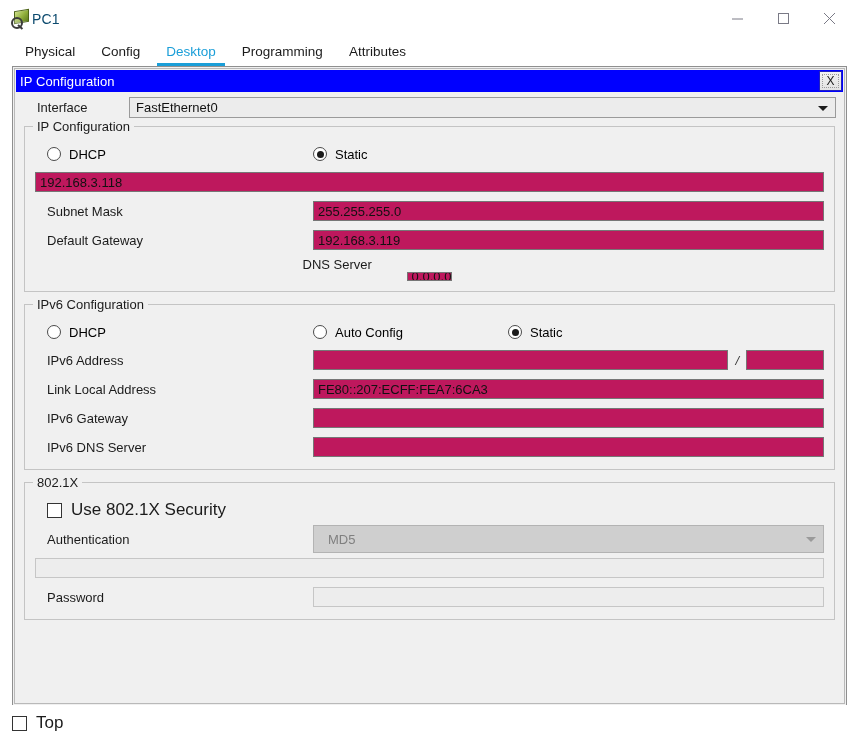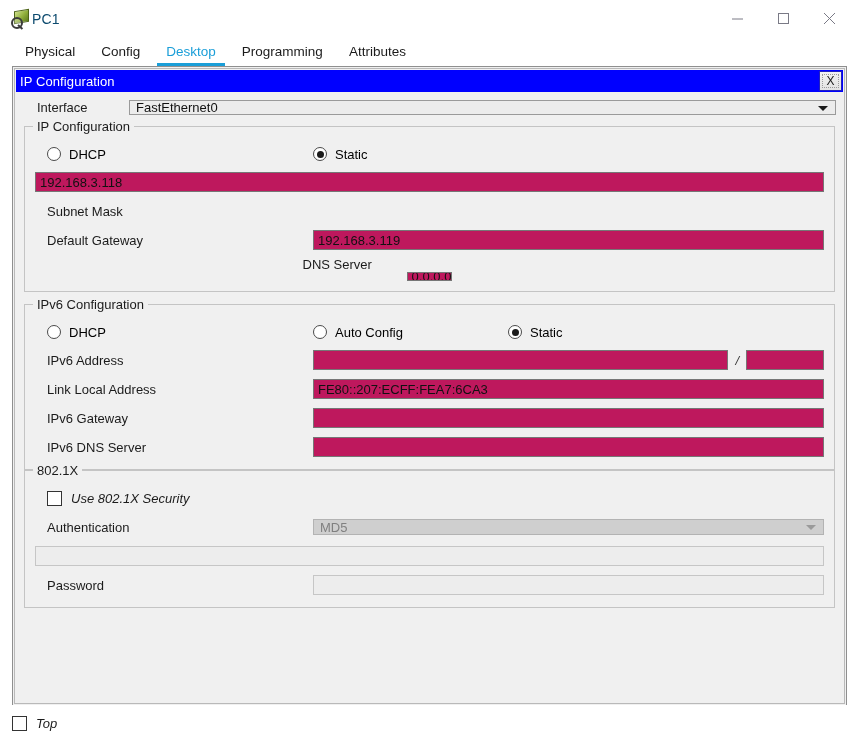--- a/index.html
+++ b/index.html
@@ -194,21 +194,21 @@
   }
   .iface-label {
     width: 110px;
     padding-left: 18px;
     box-sizing: border-box;
     font-size: 13px;
     color: #1b1b1b;
   }
   .combo {
     flex: 1;
-    height: 15px;
+    height: 21px;
     background: #ececec;
     border: 1px solid #9a9a9a;
     box-sizing: border-box;
     display: flex;
     align-items: center;
     position: relative;
     margin-right: 4px;
   }
   .combo .combo-text {
     padding-left: 6px;
@@ -339,23 +339,22 @@
   }
   .cb {
     width: 15px; height: 15px;
     border: 1.5px solid #333333;
     background: #ffffff;
     box-sizing: border-box;
     flex: none;
   }
   .cb-label {
     margin-left: 9px;
-    font-size: 13px;
+    font-size: 17px;
     color: #1b1b1b;
-    font-style: italic;
   }
 
   
   .bottom-bar {
     height: 36px;
     min-height: 36px;
     display: flex;
     align-items: center;
     padding-left: 12px;
     background: #ffffff;
@@ -443,20 +442,21 @@
             </div>
           </div>
         </div>
 
         <div class="field-row">
           <div class="input">192.168.3.118</div>
         </div>
 
         <div class="field-row">
           <div class="field-label">Subnet Mask</div>
+          <div class="input">255.255.255.0</div>
         </div>
 
         <div class="field-row">
           <div class="field-label">Default Gateway</div>
           <div class="input">192.168.3.119</div>
         </div>
 
         <div class="field-row" style="margin-bottom:0;flex-direction:column;">
           <div class="field-label">DNS Server</div>
           <div class="input">0.0.0.0</div>
@@ -503,31 +503,31 @@
           <div class="field-label">IPv6 Gateway</div>
           <div class="input"></div>
         </div>
 
         <div class="field-row" style="margin-bottom:0;">
           <div class="field-label">IPv6 DNS Server</div>
           <div class="input"></div>
         </div>
       </div>
 
-      <div class="group" style="margin-top:0;">
+      <div class="group" style="margin-top:12px;">
         <div class="legend">802.1X</div>
 
         <div class="chk-row" style="padding-left:12px;">
           <span class="cb"></span>
           <span class="cb-label">Use 802.1X Security</span>
         </div>
 
         <div class="field-row">
           <div class="field-label">Authentication</div>
-          <div class="combo disabled" style="margin-right:0;height:16px;">
+          <div class="combo disabled" style="margin-right:0;height:28px;padding-left:8px;">
             <div class="combo-text">MD5</div>
             <div class="arrow"></div>
           </div>
         </div>
 
         <div class="field-row">
           <div class="input disabled"></div>
         </div>
 
         <div class="field-row" style="margin-bottom:0;">

